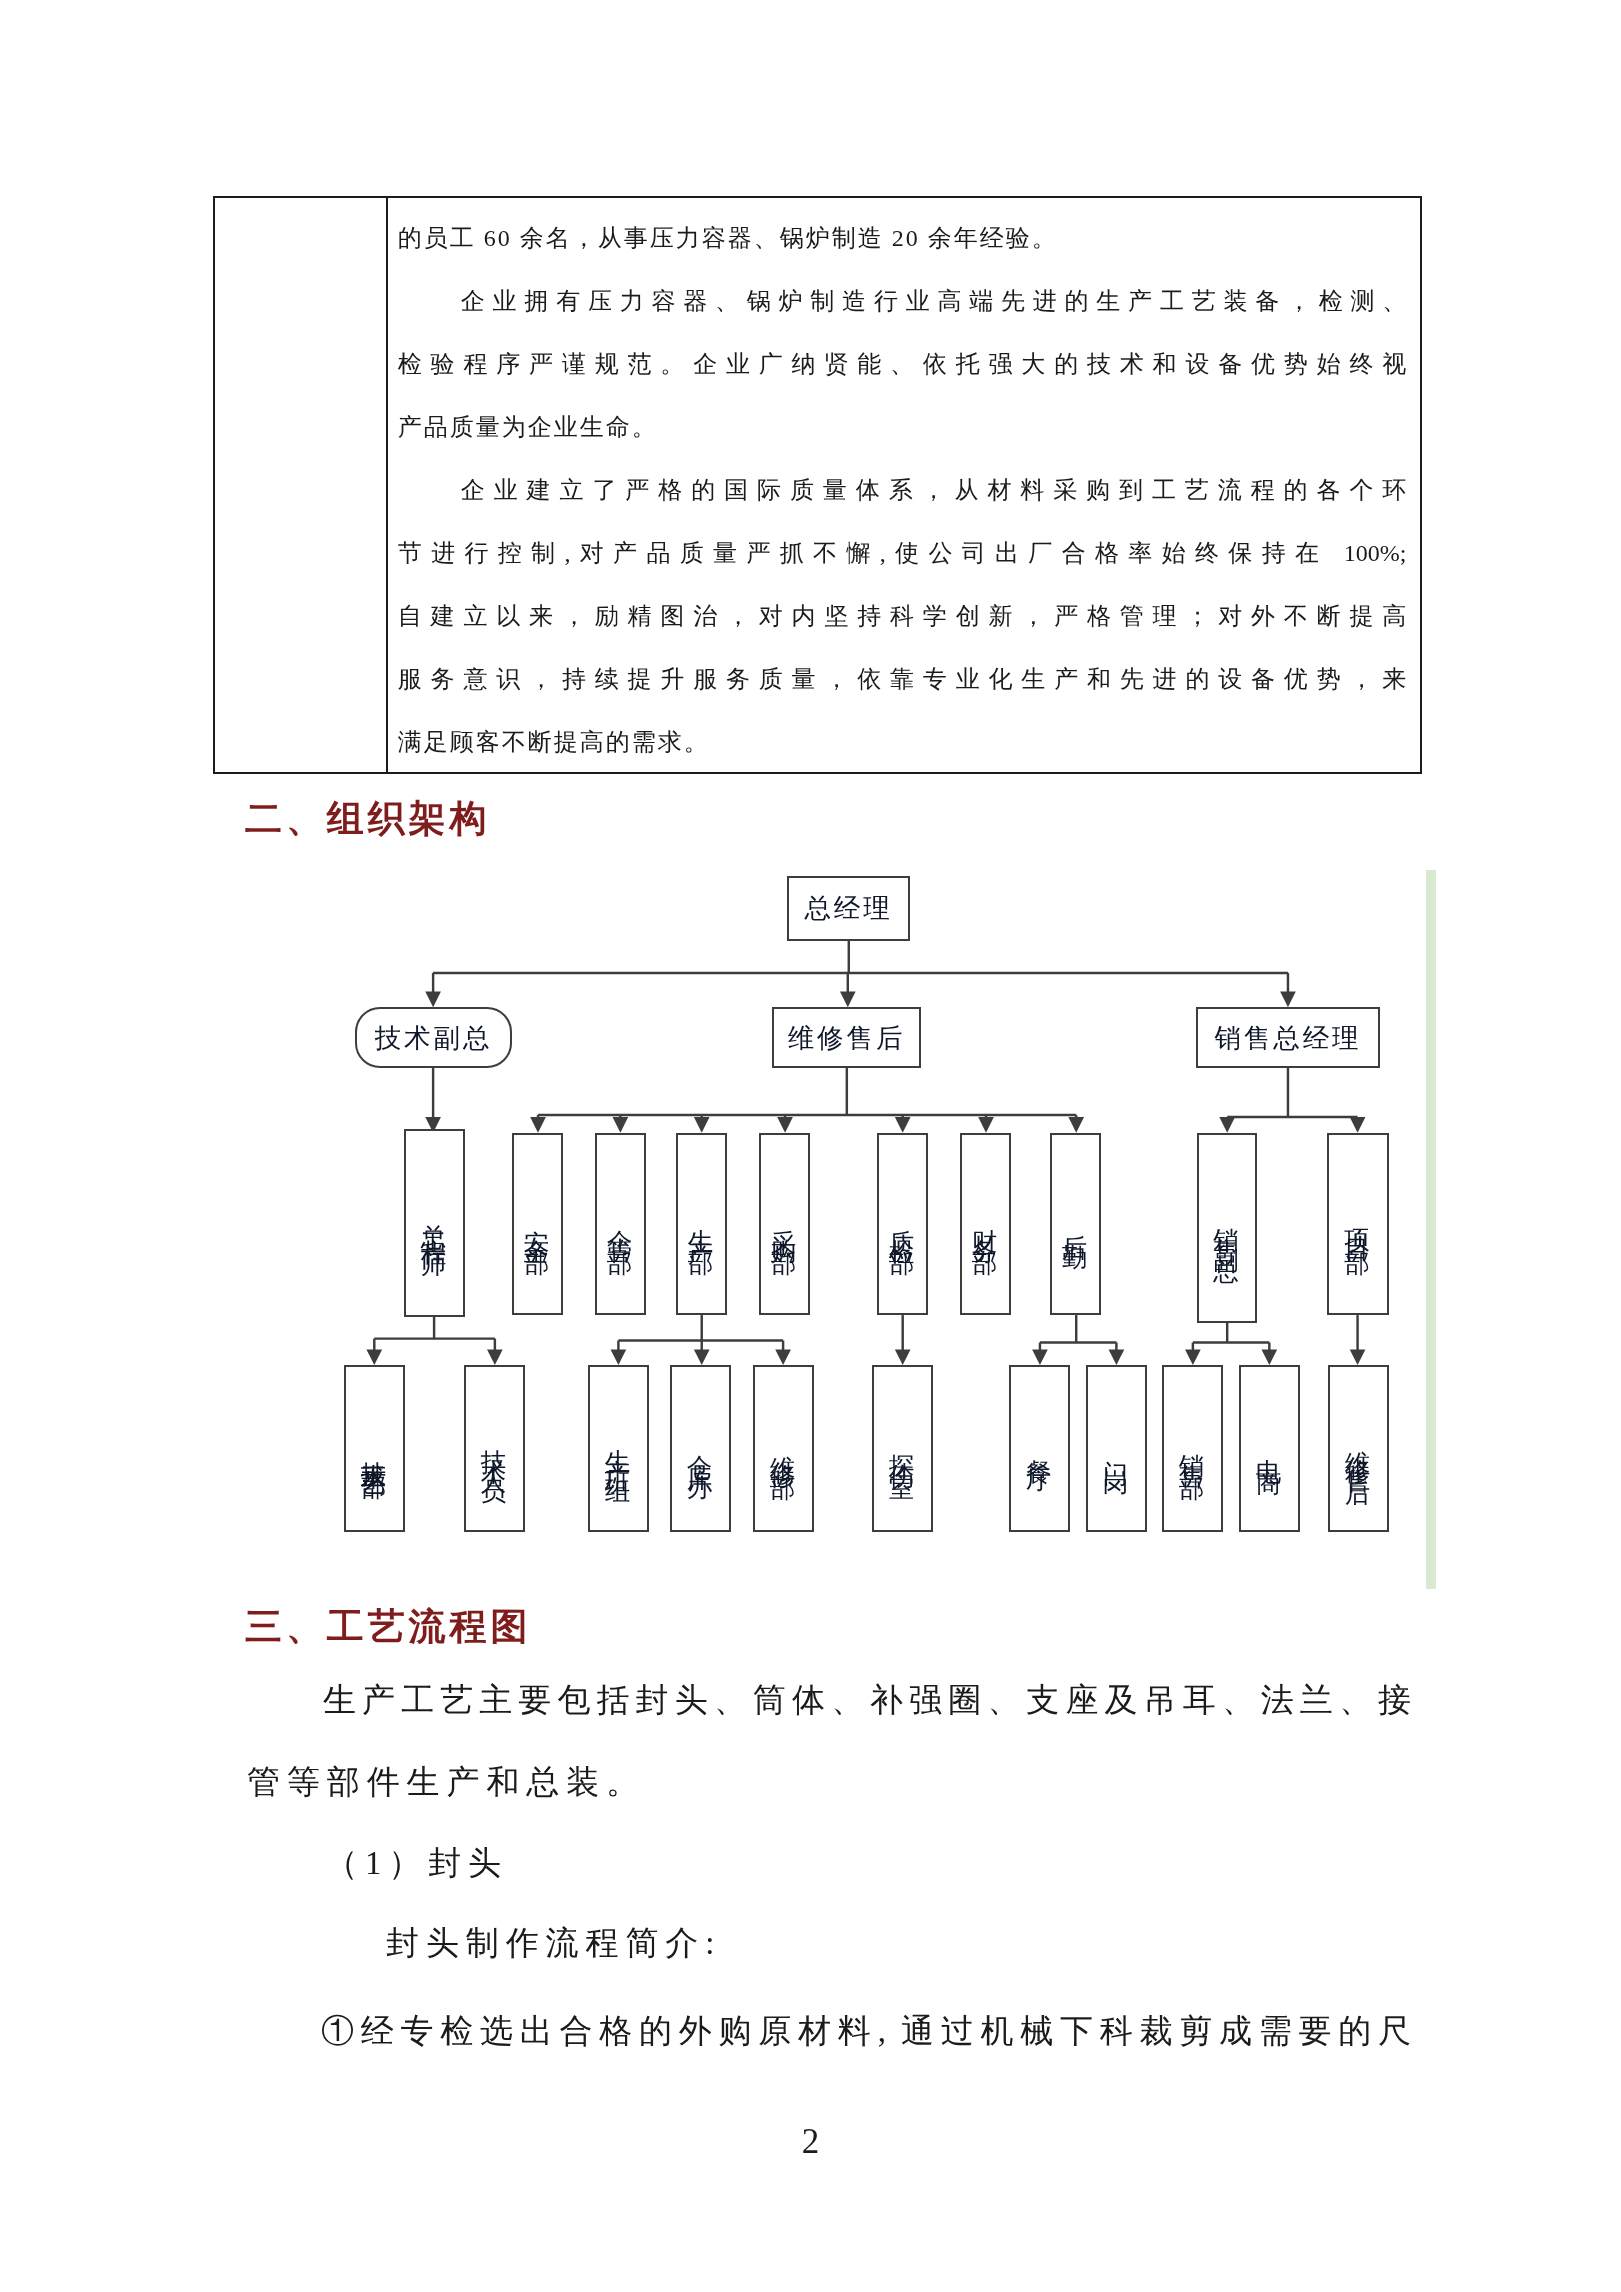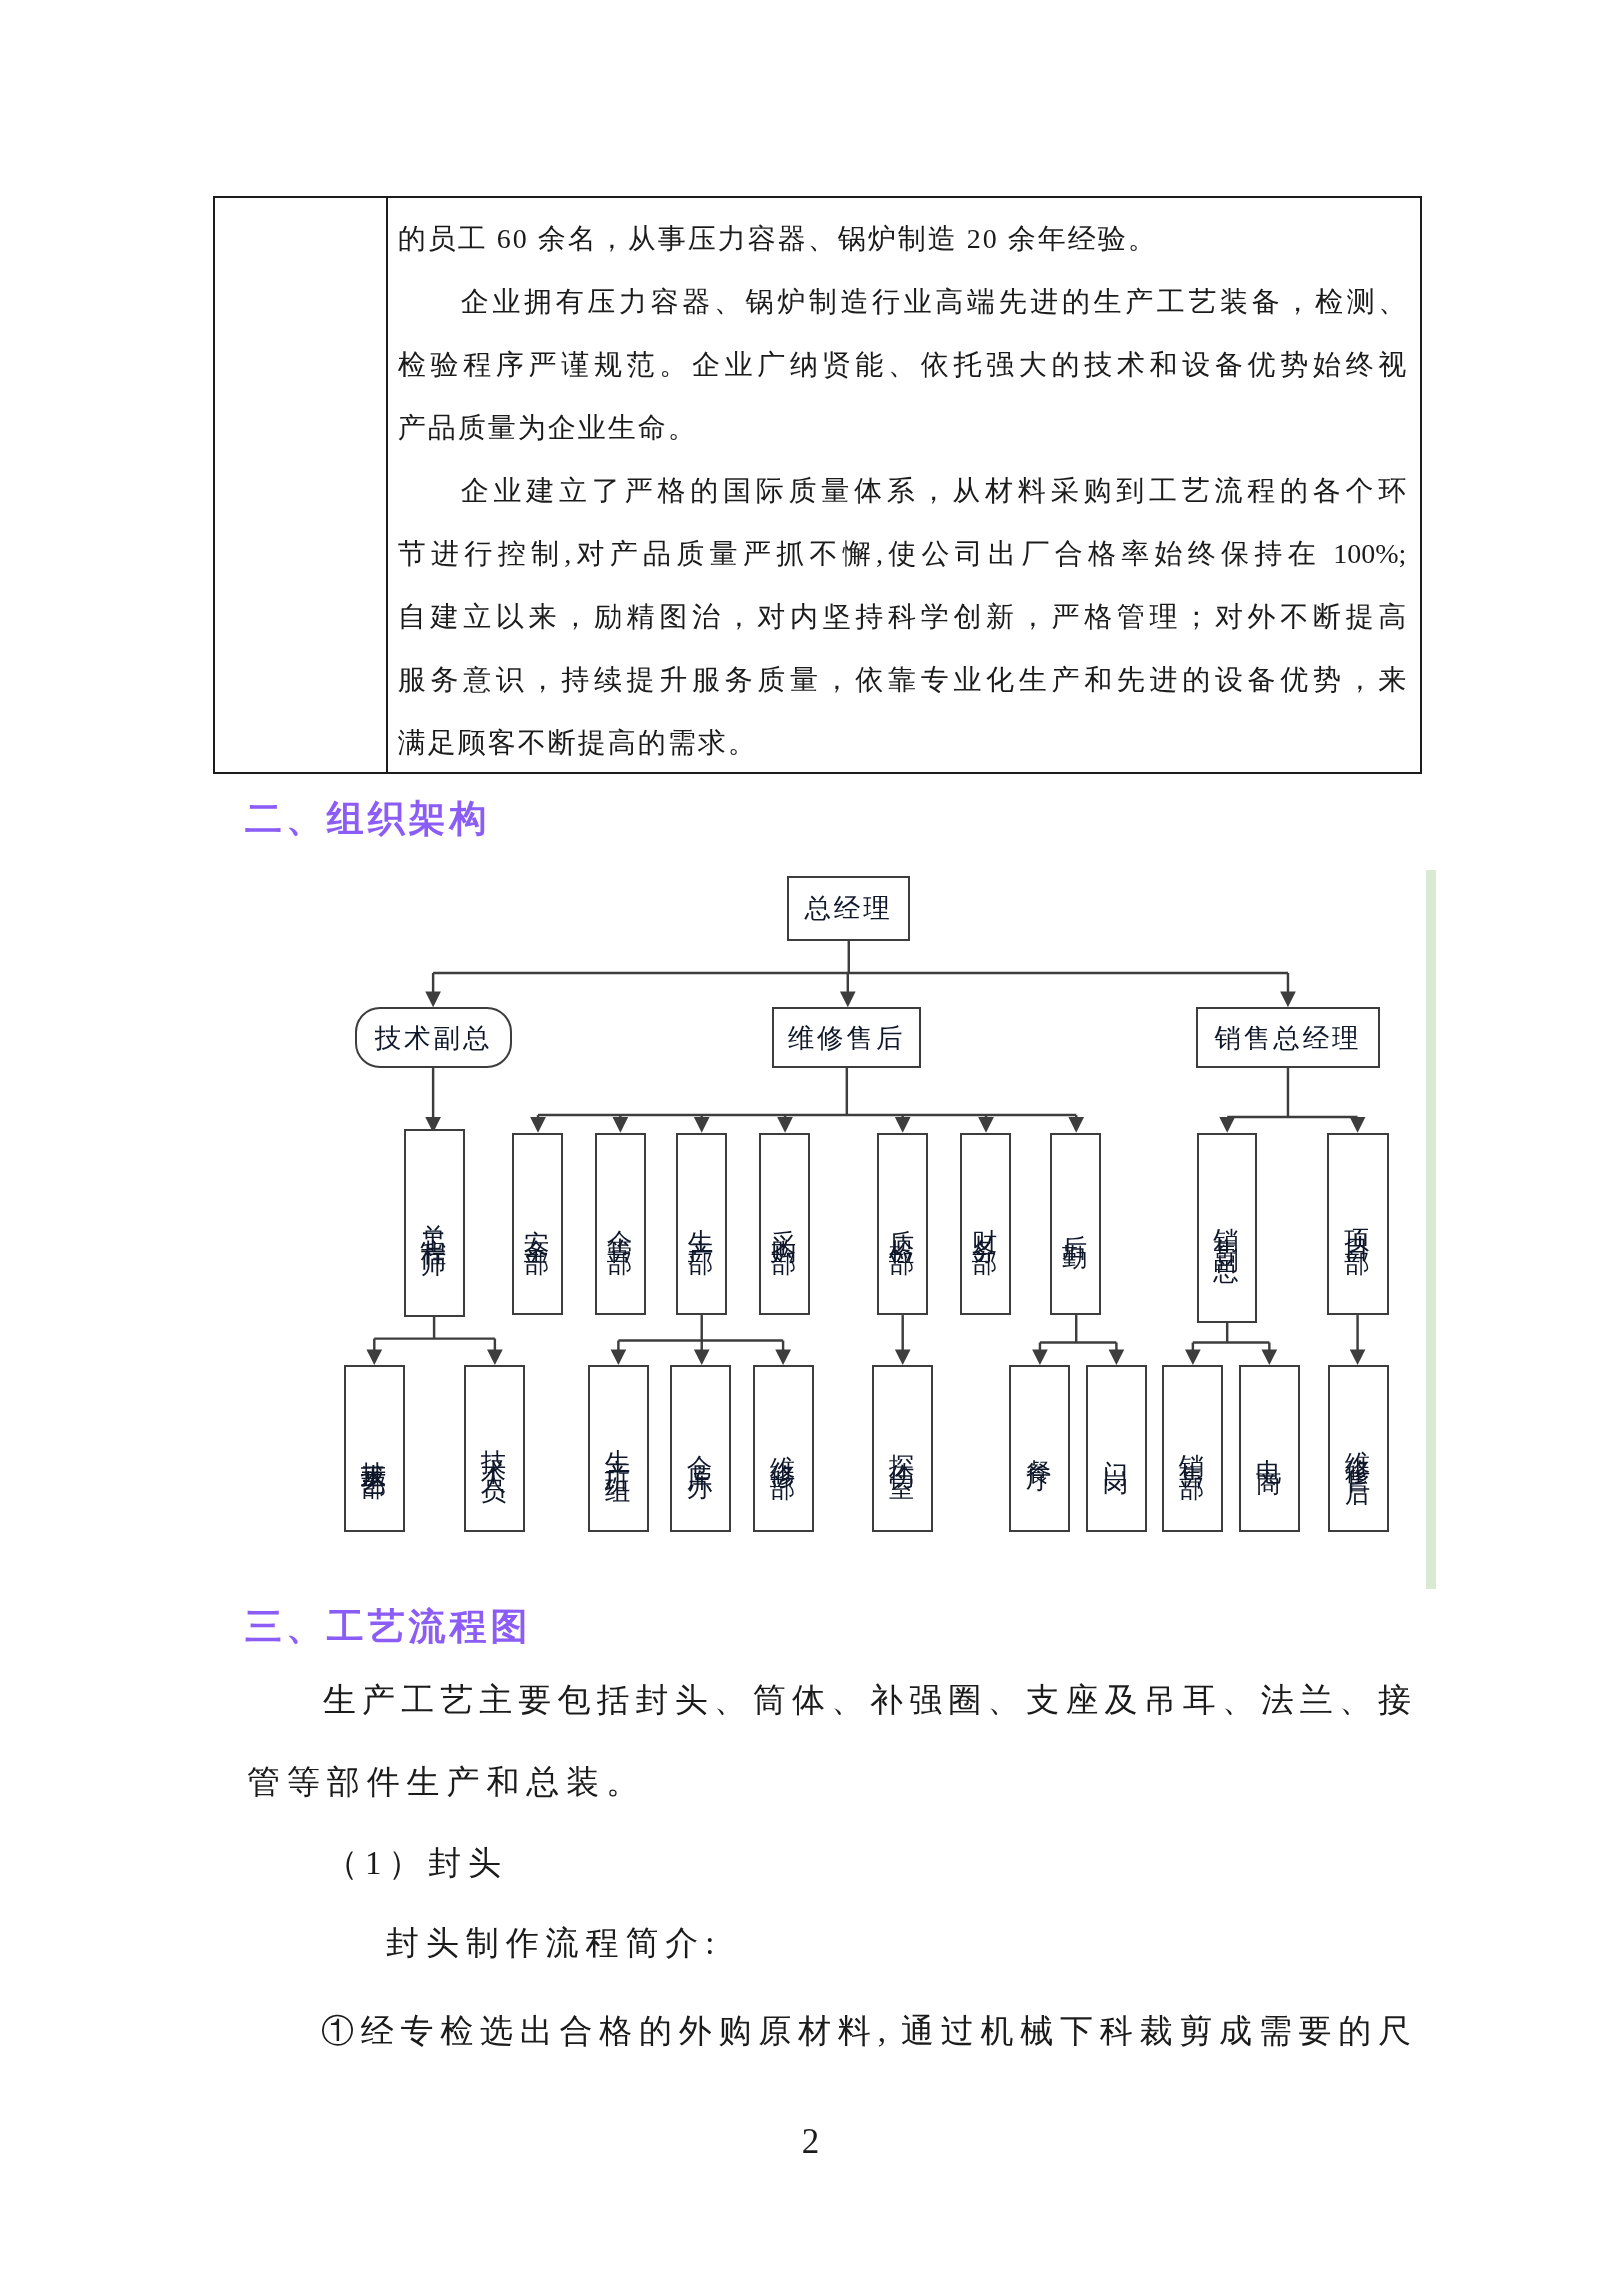--- a/index.html
+++ b/index.html
@@ -4,27 +4,27 @@
 <style>
   html,body{margin:0;padding:0;background:#ffffff;}
   .page{position:relative;width:1621px;height:2293px;background:#ffffff;overflow:hidden;
         font-family:"Liberation Serif","DejaVu Serif",serif;color:#1b1b1b;}
 
   
   .doc-table{position:absolute;left:213px;top:196px;width:1209px;height:578px;
              border:2px solid #1c1c1c;display:flex;box-sizing:border-box;}
   .doc-table .cell-left{width:173px;border-right:2px solid #1c1c1c;box-sizing:border-box;}
   .doc-table .cell-right{flex:1;box-sizing:border-box;padding:8.8px 13.7px 0 9.8px;}
-  .tline{height:63px;line-height:63px;font-size:28px;white-space:nowrap;letter-spacing:2px;}
+  .tline{height:63px;line-height:63px;font-size:24px;white-space:nowrap;letter-spacing:2px;}
   .tline.jl{white-space:normal;text-align:justify;text-align-last:justify;letter-spacing:0;}
   .tline.ind{text-indent:63px;}
 
   
   .h-sec{position:absolute;font-family:"Liberation Sans","DejaVu Sans",sans-serif;
-         font-weight:bold;font-size:37px;letter-spacing:3.9px;color:#8b5cf6;}
+         font-weight:bold;font-size:37px;letter-spacing:3.9px;color:#7f1d1d;}
   .h-org{left:245px;top:794px;}
   .h-proc{left:245px;top:1602px;}
 
   
   .orgchart{position:absolute;left:284px;top:870px;width:1157px;height:698px;}
   .chart-lines{position:absolute;left:0;top:0;}
   .node{position:absolute;box-sizing:border-box;border:2px solid #3d3d3d;background:#fff;
         display:flex;align-items:center;justify-content:center;
         font-family:"Liberation Sans","DejaVu Sans",sans-serif;color:#0f172a;}
   .node.h{font-size:26.5px;letter-spacing:2.9px;}

